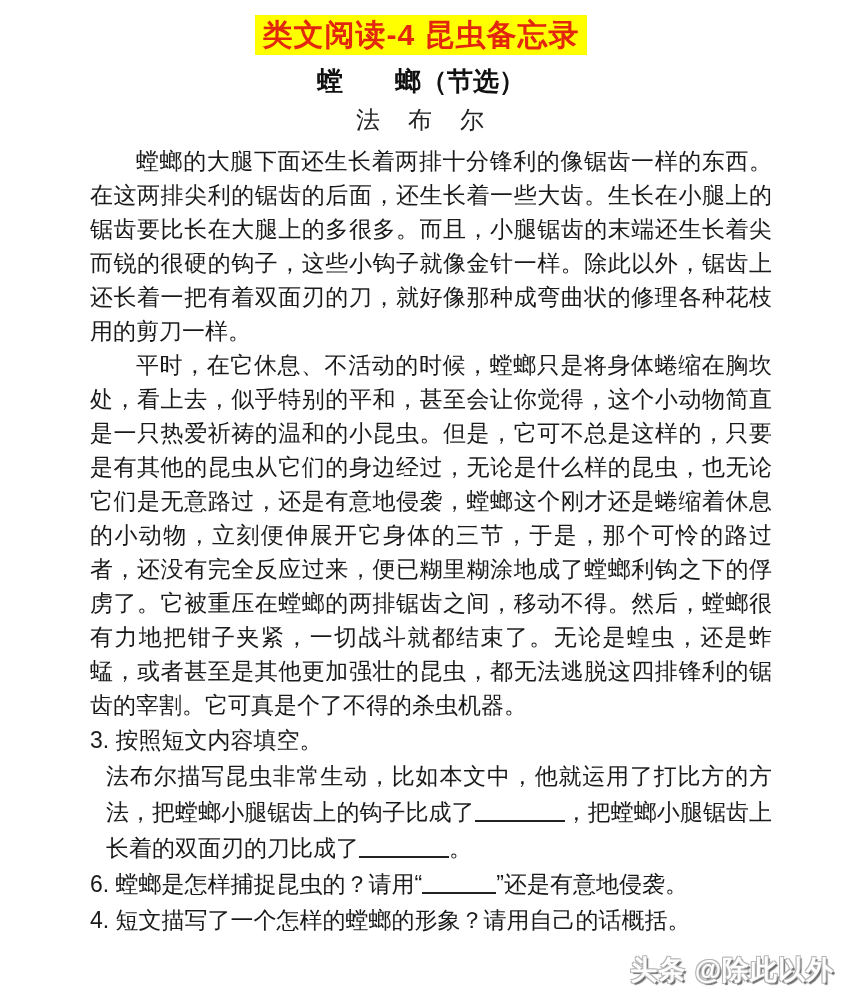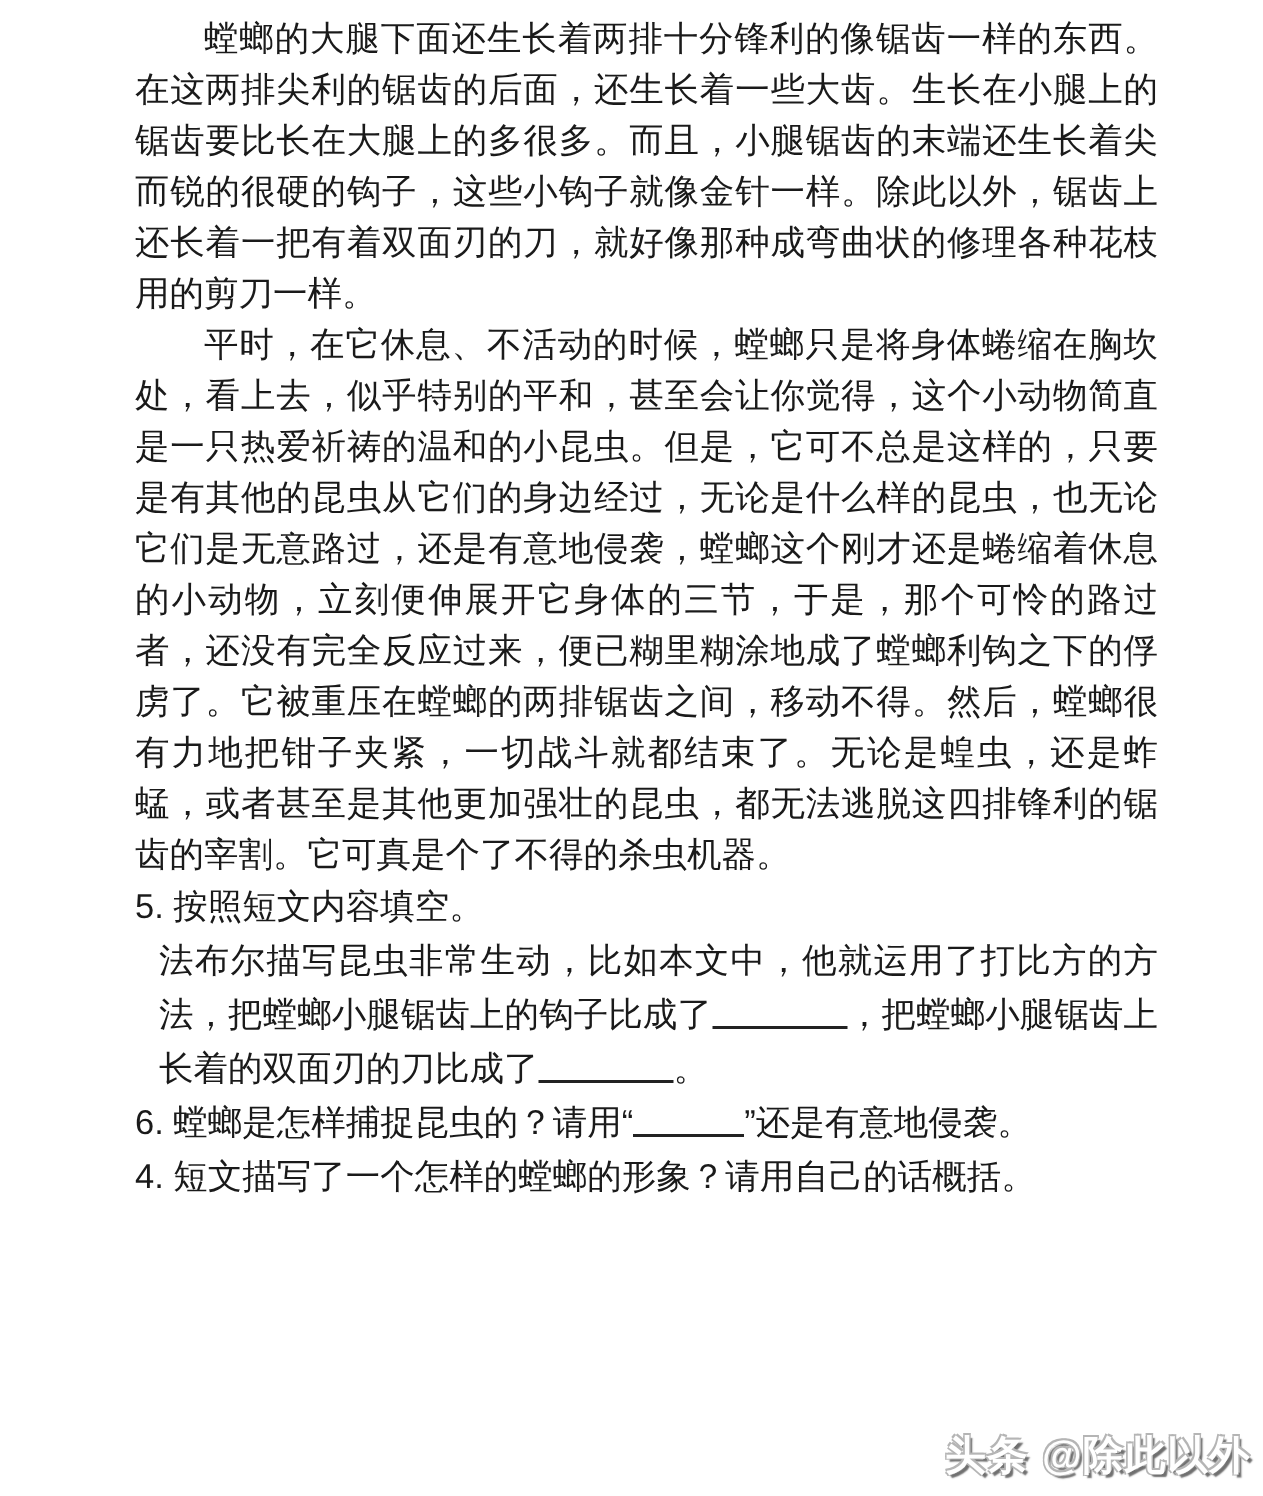--- a/index.html
+++ b/index.html
@@ -91,30 +91,37 @@
       -1px  1px 0 #b5b5b5,
        2px  2px 1px var(--watermark-shadow);
     white-space: nowrap;
   }
 </style>
 </head>
 <body>
 
 <div class="page">
 
+  <div class="header">
+    <div>
+      <span class="doc-title">类文阅读-4 昆虫备忘录</span>
+    </div>
+    <div class="doc-subtitle">螳　　螂（节选）</div>
+    <div class="doc-author">法　布　尔</div>
+  </div>
 
   <div class="content">
 
     <p class="para">螳螂的大腿下面还生长着两排十分锋利的像锯齿一样的东西。在这两排尖利的锯齿的后面，还生长着一些大齿。生长在小腿上的锯齿要比长在大腿上的多很多。而且，小腿锯齿的末端还生长着尖而锐的很硬的钩子，这些小钩子就像金针一样。除此以外，锯齿上还长着一把有着双面刃的刀，就好像那种成弯曲状的修理各种花枝用的剪刀一样。</p>
 
     <p class="para">平时，在它休息、不活动的时候，螳螂只是将身体蜷缩在胸坎处，看上去，似乎特别的平和，甚至会让你觉得，这个小动物简直是一只热爱祈祷的温和的小昆虫。但是，它可不总是这样的，只要是有其他的昆虫从它们的身边经过，无论是什么样的昆虫，也无论它们是无意路过，还是有意地侵袭，螳螂这个刚才还是蜷缩着休息的小动物，立刻便伸展开它身体的三节，于是，那个可怜的路过者，还没有完全反应过来，便已糊里糊涂地成了螳螂利钩之下的俘虏了。它被重压在螳螂的两排锯齿之间，移动不得。然后，螳螂很有力地把钳子夹紧，一切战斗就都结束了。无论是蝗虫，还是蚱蜢，或者甚至是其他更加强壮的昆虫，都无法逃脱这四排锋利的锯齿的宰割。它可真是个了不得的杀虫机器。</p>
 
     <div class="questions">
 
-      <div>5. 按照短文内容填空。</div>
+      <div>3. 按照短文内容填空。</div>
 
       <div class="q-body"><span>法布尔描写昆虫非常生动，比如本文中，他就运用了打比方的方法，把螳螂小腿锯齿上的钩子比成了</span><span class="blank"></span><span>，把螳螂小腿锯齿上长着的双面刃的刀比成了</span><span class="blank"></span><span>。</span></div>
 
 
 
       <div><span>6. 螳螂是怎样捕捉昆虫的？请用“</span><span class="blank small"></span><span>”还是有意地侵袭。</span></div>
 
       <div>4. 短文描写了一个怎样的螳螂的形象？请用自己的话概括。</div>
 
     </div>

